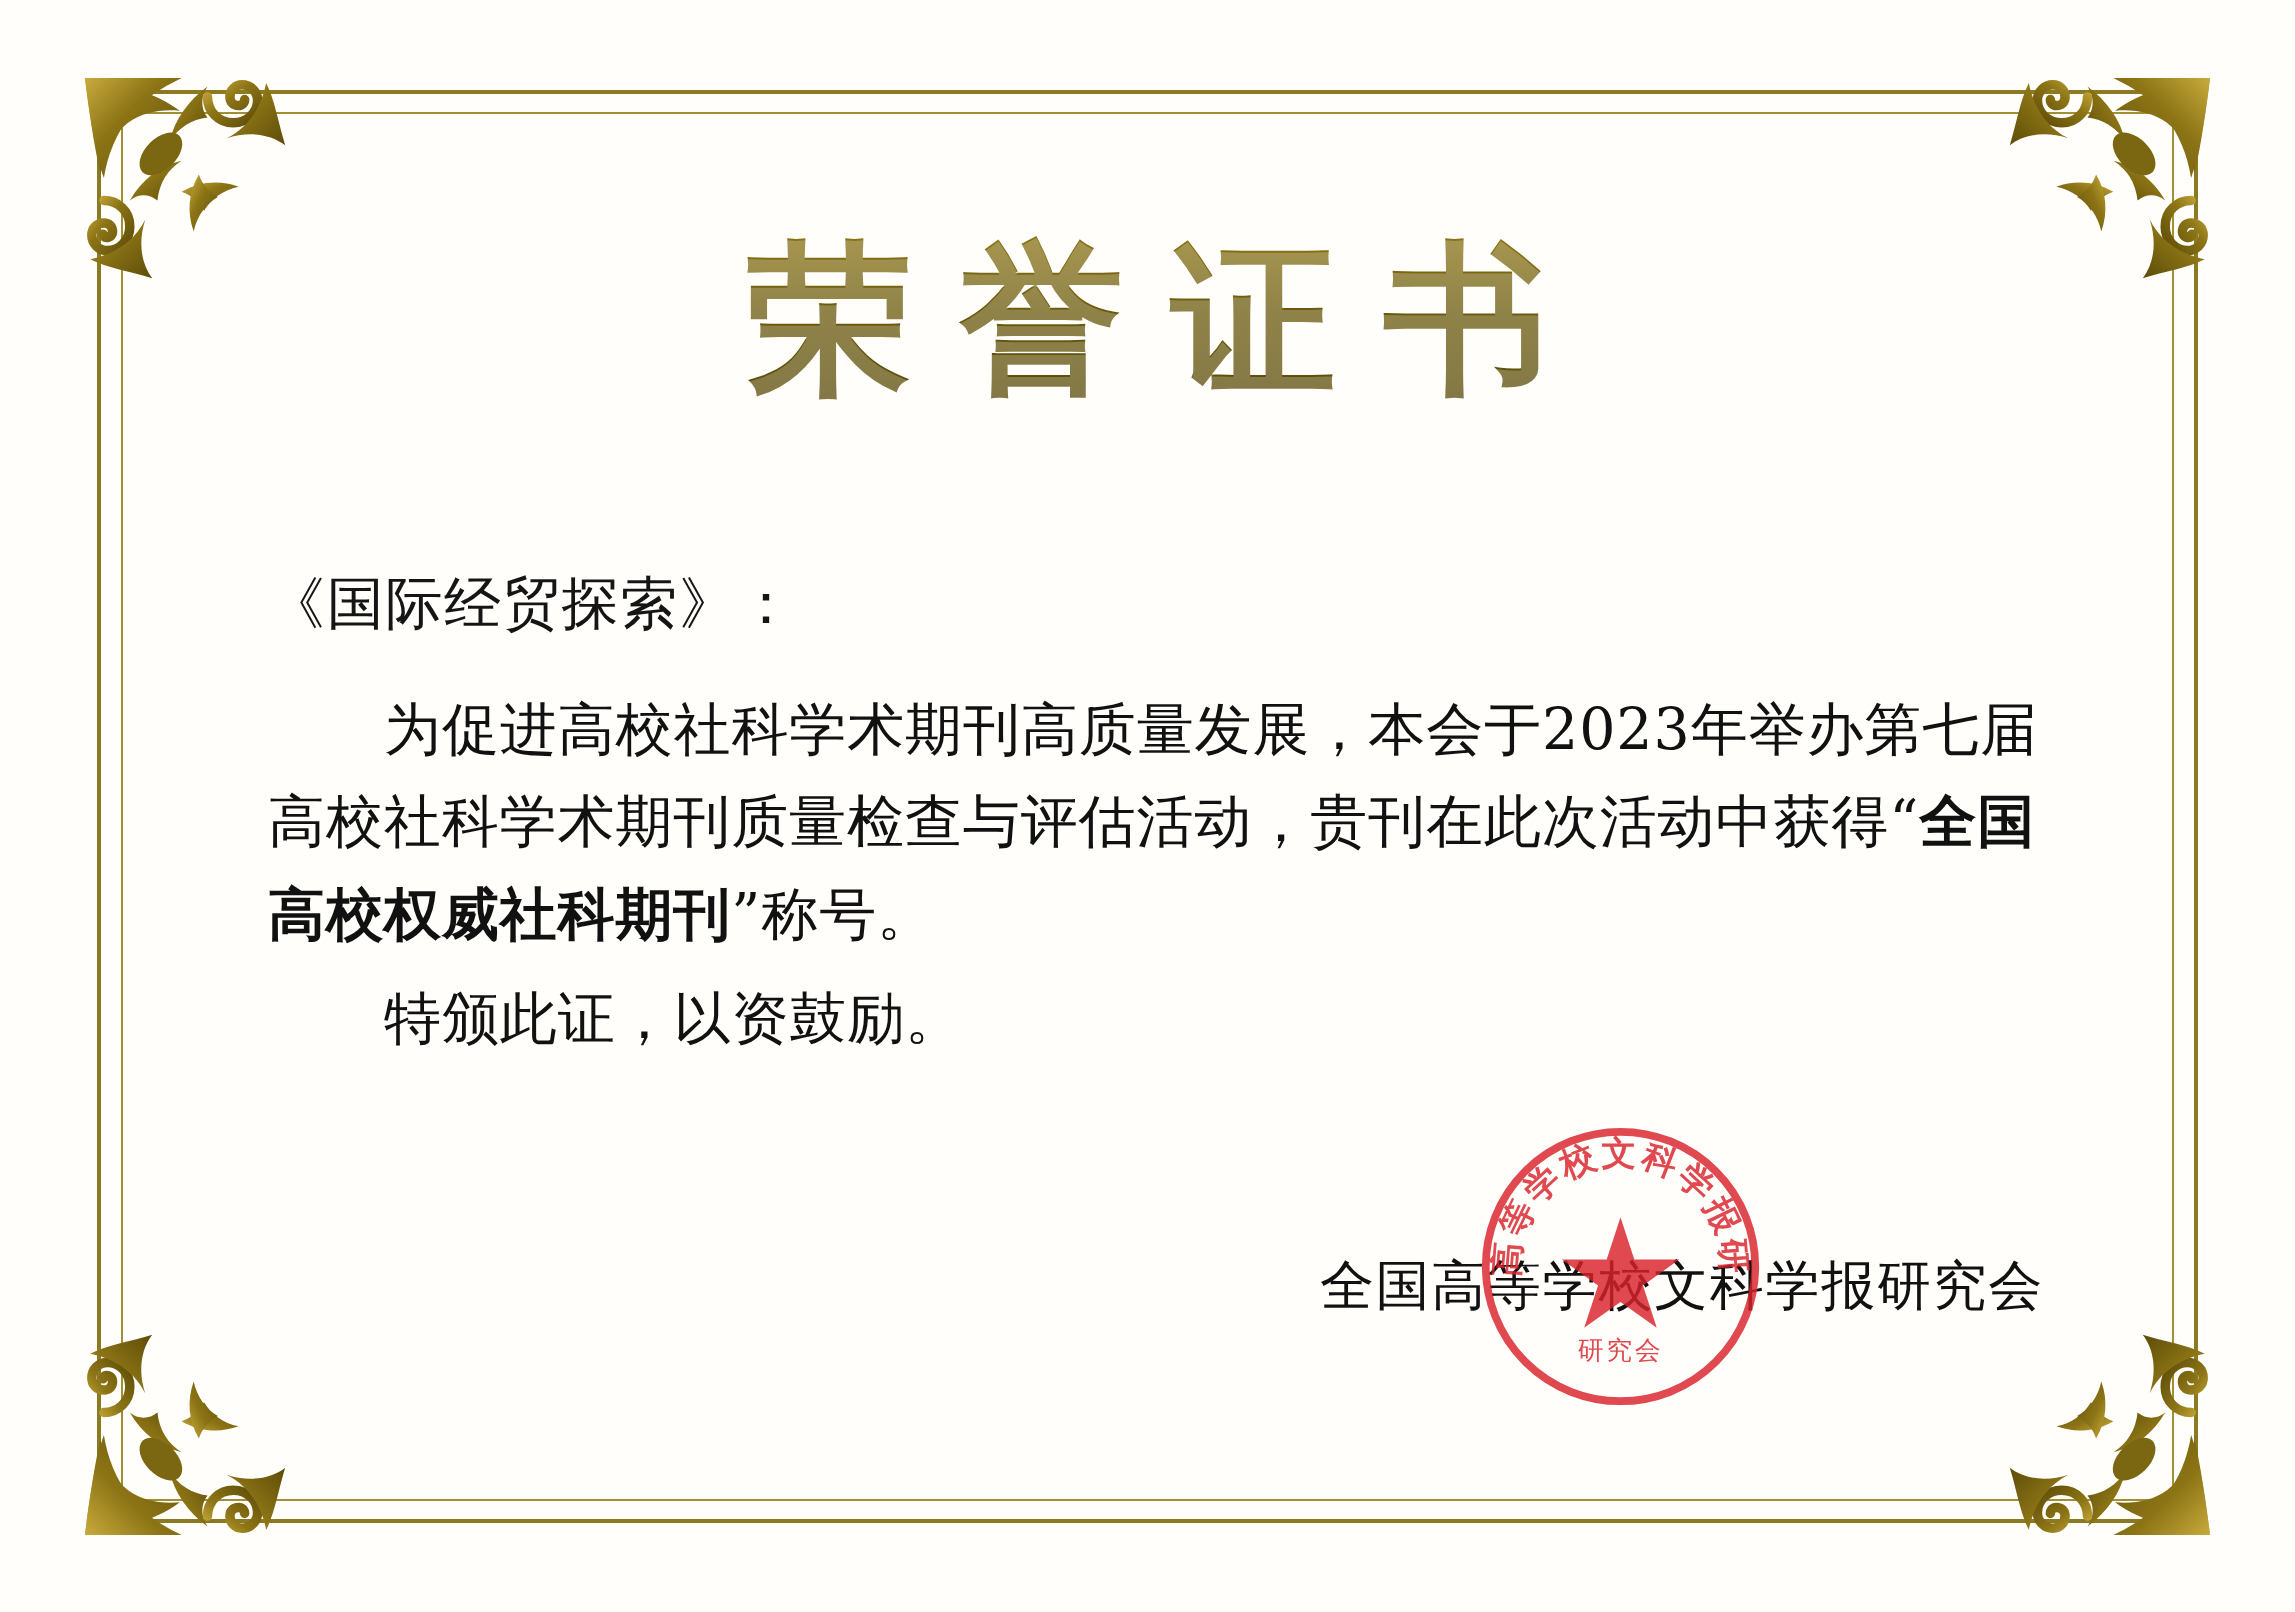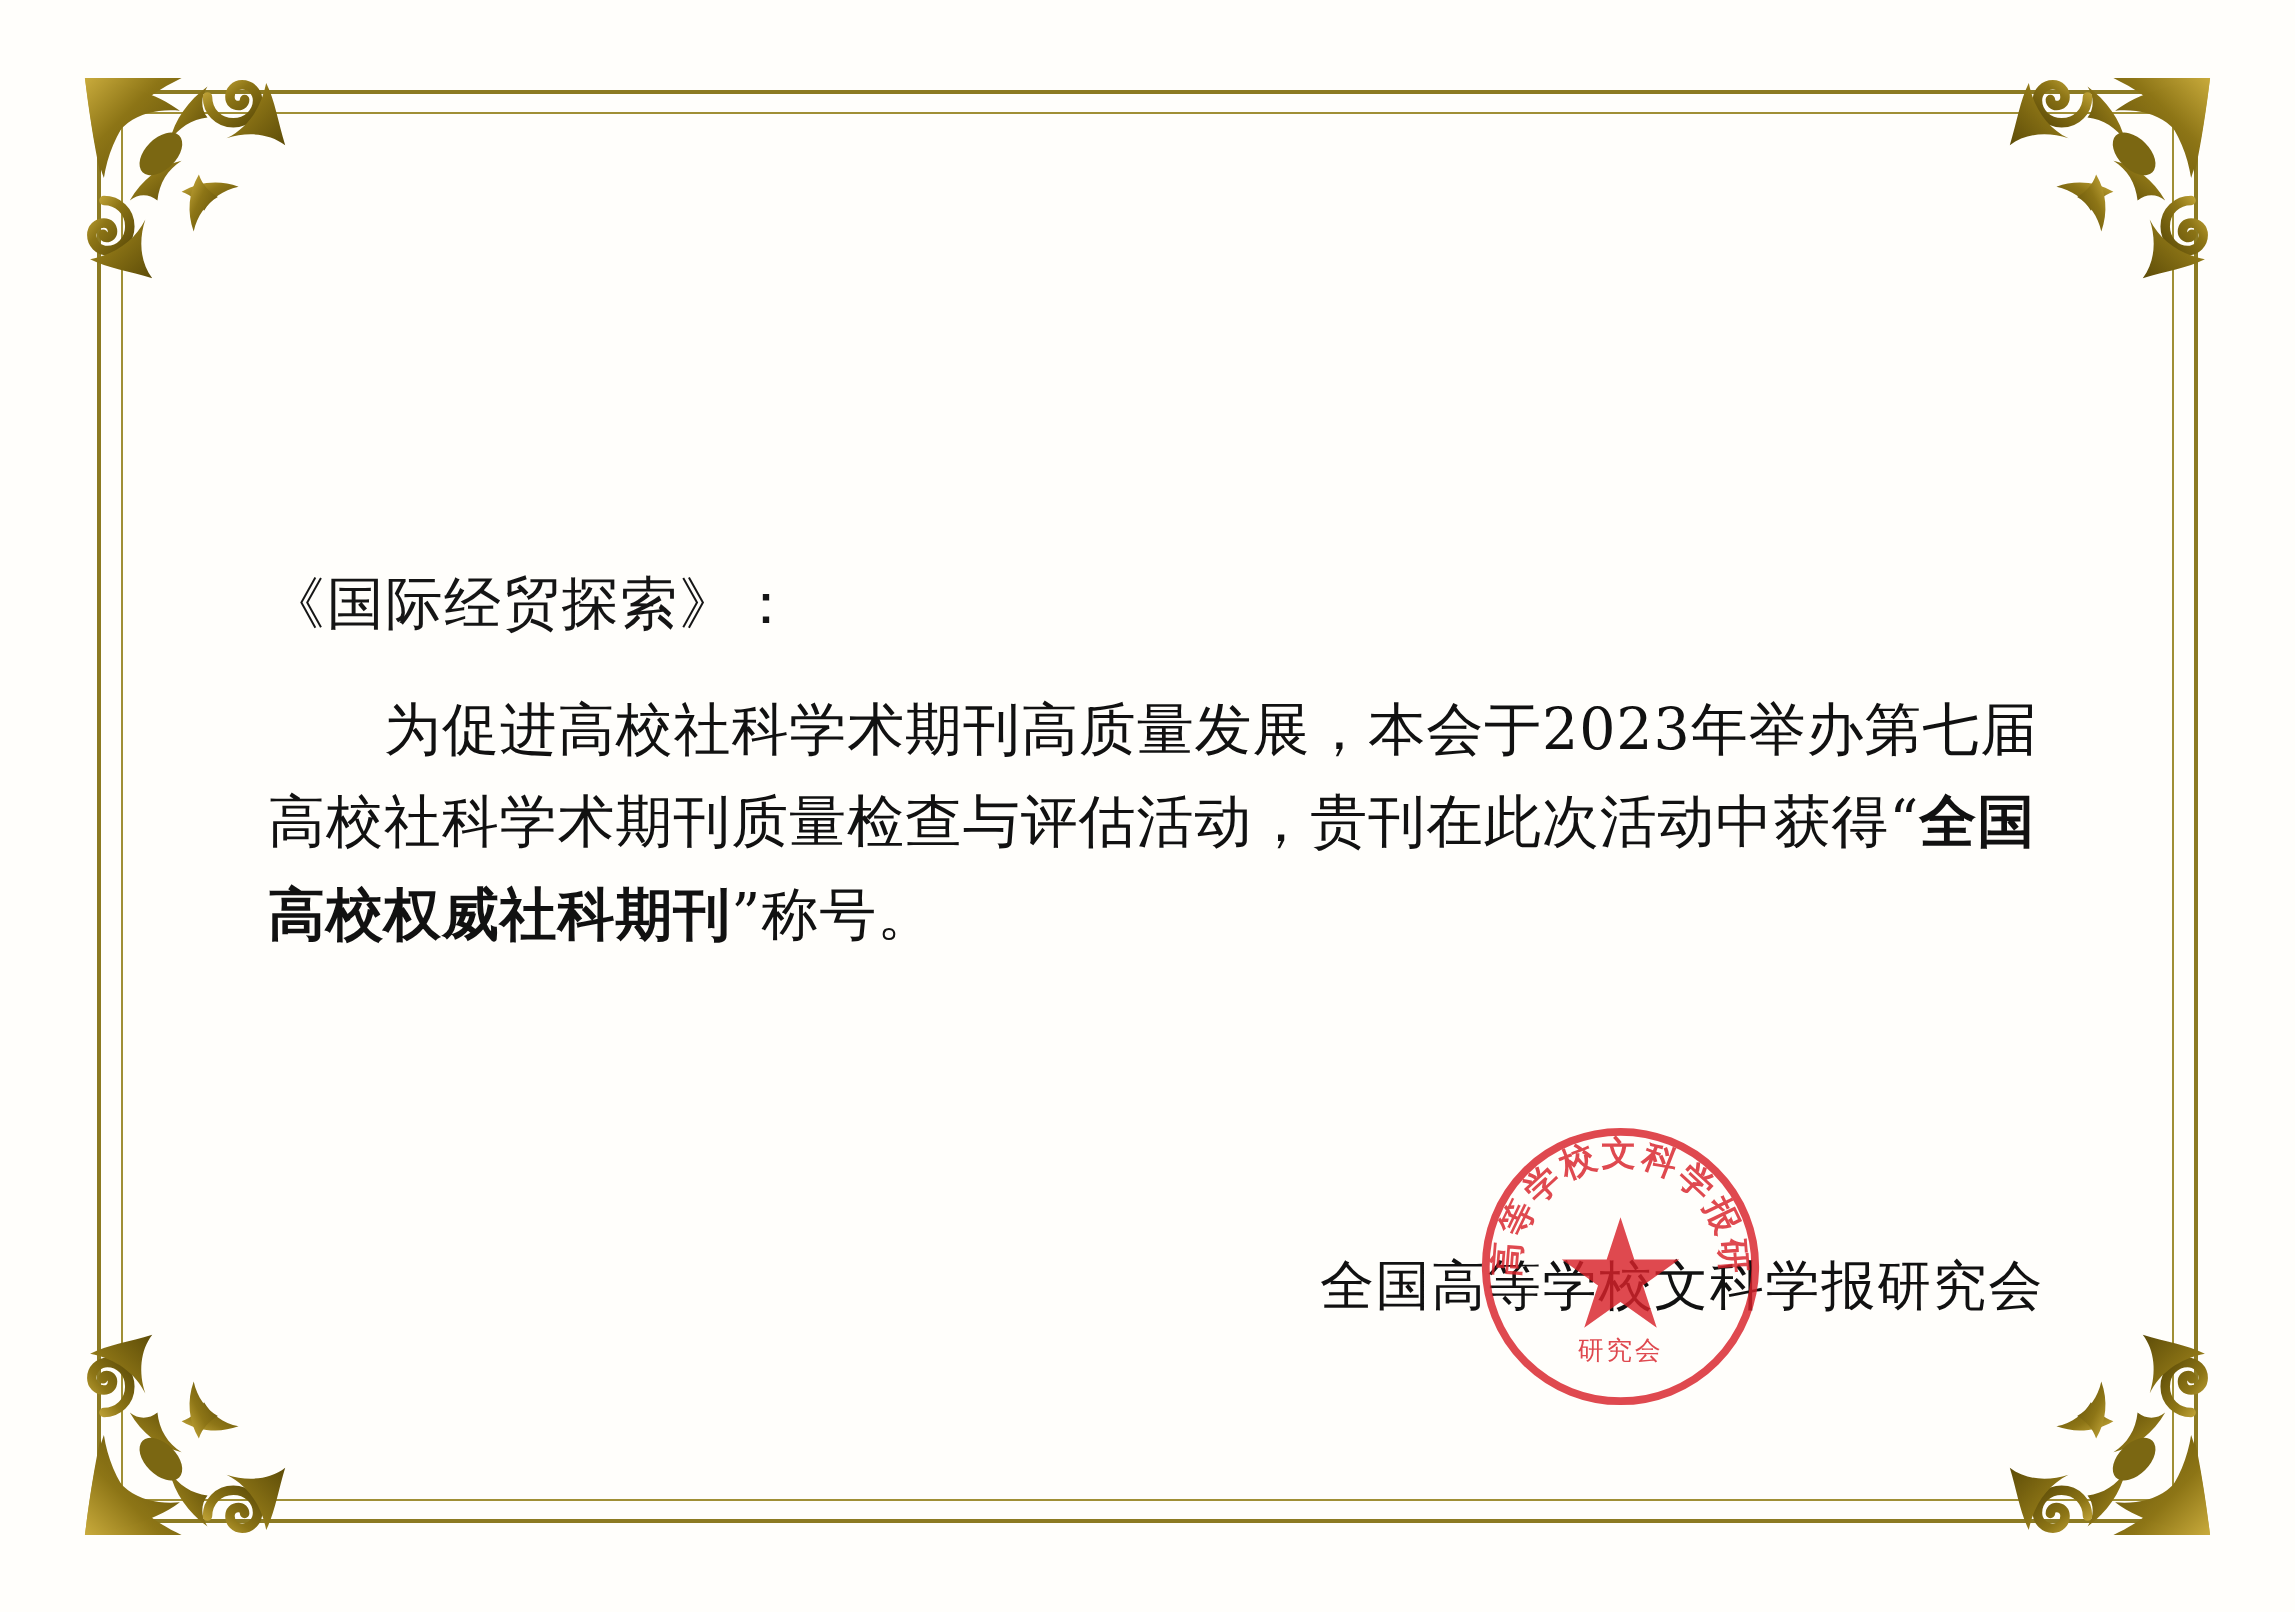--- a/index.html
+++ b/index.html
@@ -211,24 +211,26 @@
         <path d="M30 150 C46 150 60 162 60 180 C60 196 48 208 34 208 C24 208 16 200 16 190 C16 182 22 176 30 176 C36 176 40 180 40 186 C40 190 37 193 33 193 C31 193 29 191 29 189" fill="none" stroke="url(#gld)" stroke-width="11" stroke-linecap="round"></path>
         <path d="M150 30 C150 46 162 60 180 60 C196 60 208 48 208 34 C208 24 200 16 190 16 C182 16 176 22 176 30 C176 36 180 40 186 40 C190 40 193 37 193 33" fill="none" stroke="url(#gld)" stroke-width="11" stroke-linecap="round"></path>
         <path d="M14 218 C44 212 66 196 78 172 C70 196 72 222 86 240 C60 232 34 228 14 218 Z"></path>
         <path d="M218 14 C212 44 196 66 172 78 C196 70 222 72 240 86 C232 60 228 34 218 14 Z"></path>
         <path d="M120 140 C140 128 164 126 186 134 C168 138 154 148 146 162 C140 152 132 144 120 140 Z"></path>
         <path d="M140 120 C128 140 126 164 134 186 C138 168 148 154 162 146 C152 140 144 132 140 120 Z"></path>
       </g>
     </svg>
   </div>
 
+  <div class="title">荣誉证书</div>
 
   <div class="body-area">
     <div class="salutation">《国际经贸探索》：</div>
     <div class="para"><span>为促进高校社科学术期刊高质量发展，本会于2023年举办第七届高校社科学术期刊质量检查与评估活动，贵刊在此次活动中获得“</span><span class="emph">全国高校权威社科期刊</span><span>”称号。</span></div>
+    <div class="para para2">特颁此证，以资鼓励。</div>
   </div>
 
   <div class="signature">
     <div>全国高等学校文科学报研究会</div>
   </div>
 
   <div class="seal">
     <svg viewBox="0 0 330 330" xmlns="http://www.w3.org/2000/svg">
       <g opacity="0.82">
         <circle cx="165" cy="165" r="156" fill="none" stroke="#d8222a" stroke-width="9"></circle>

